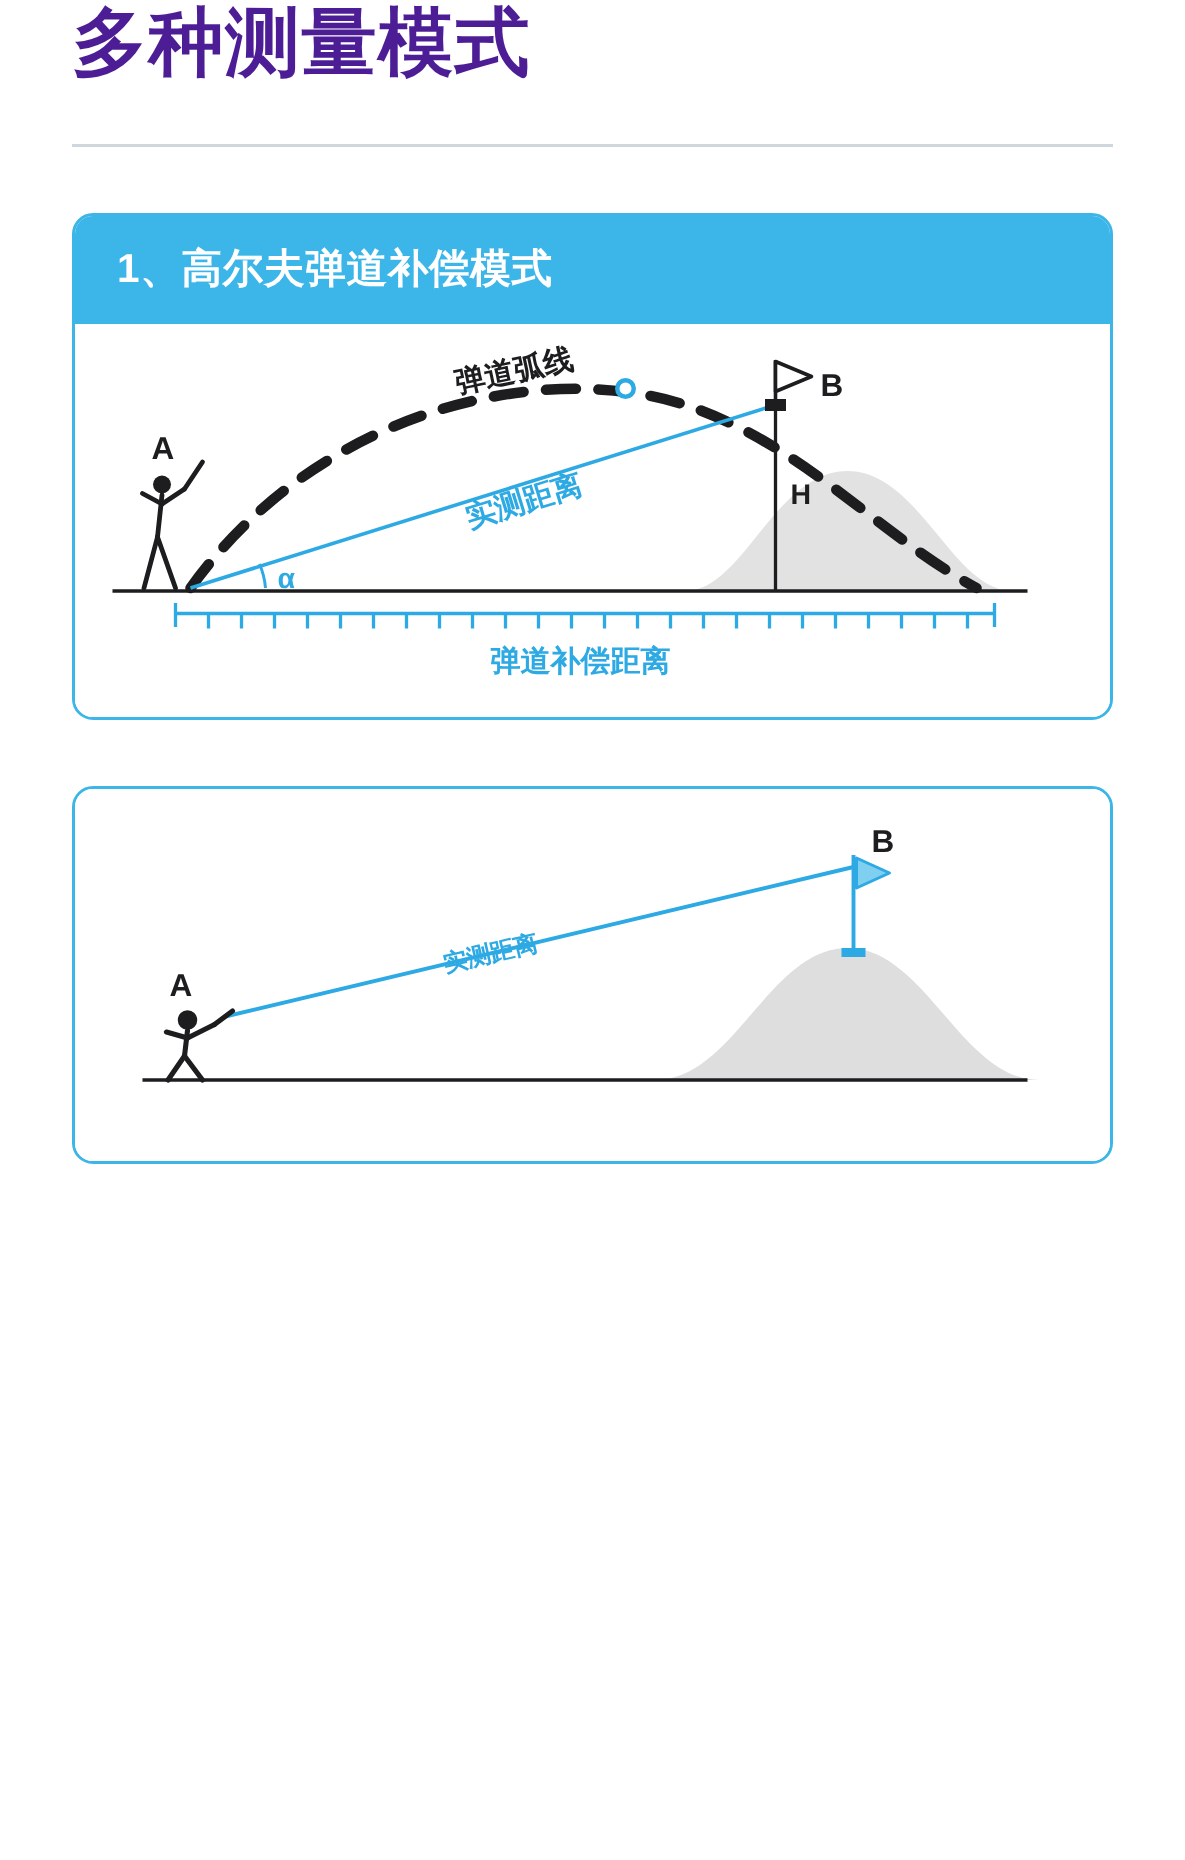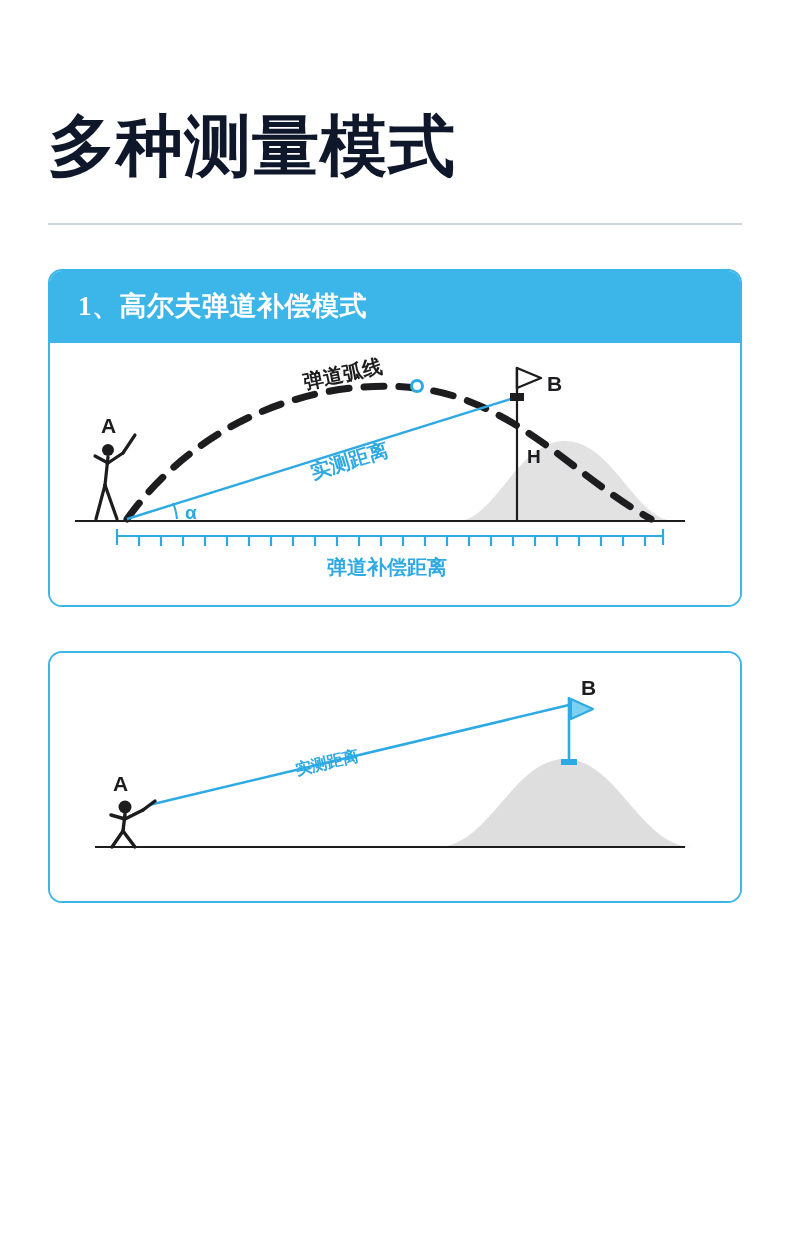--- a/index.html
+++ b/index.html
@@ -18,25 +18,24 @@
     position: relative;
     width: 790px;
     height: 1240px;
     box-sizing: border-box;
     padding: 0 48px;
   }
 
   
   .main-title {
     margin: 0;
-    padding-top: 108px;
-    font-size: 67px;
+    font-size: 50px;
     line-height: 1.12;
     font-weight: 700;
-    color: #0f172a;
+    color: #4c1d95;
     letter-spacing: 1px;
   }
   .title-rule {
     margin-top: 40px;
     height: 2px;
     background: #cfd6de;
     width: 694px;
   }
 
   
@@ -59,21 +58,20 @@
     width: 694px;
     box-sizing: border-box;
   }
   .card-header {
     background: #3cb6e8;
     color: #ffffff;
     font-size: 27px;
     font-weight: 700;
     padding: 17px 28px 19px 28px;
     letter-spacing: 0.5px;
-    font-family: Liberation Serif, serif;
   }
   .card-body {
     background: #ffffff;
     padding: 10px 0 14px 0;
     display: flex;
     justify-content: center;
   }
   .card-body.card-body-2 {
     padding: 14px 0 16px 0;
   }

